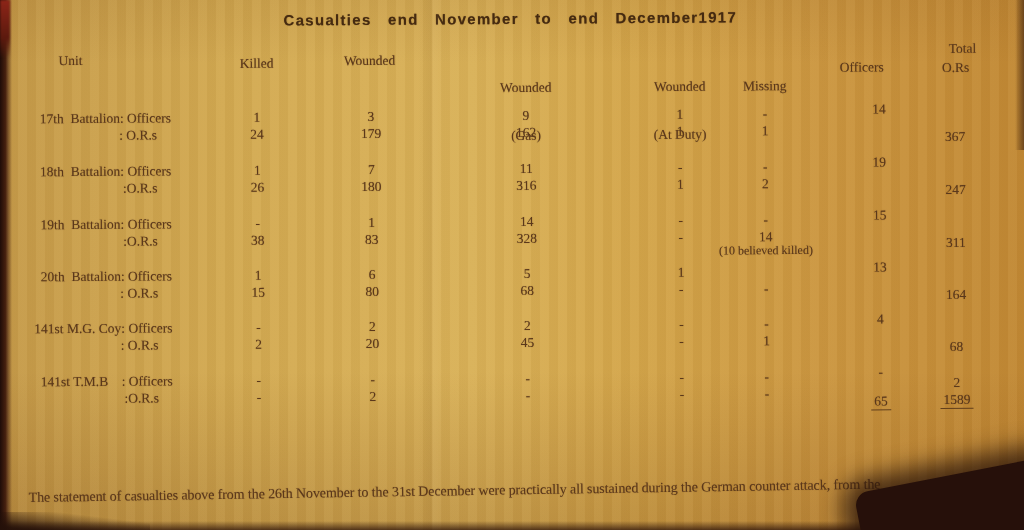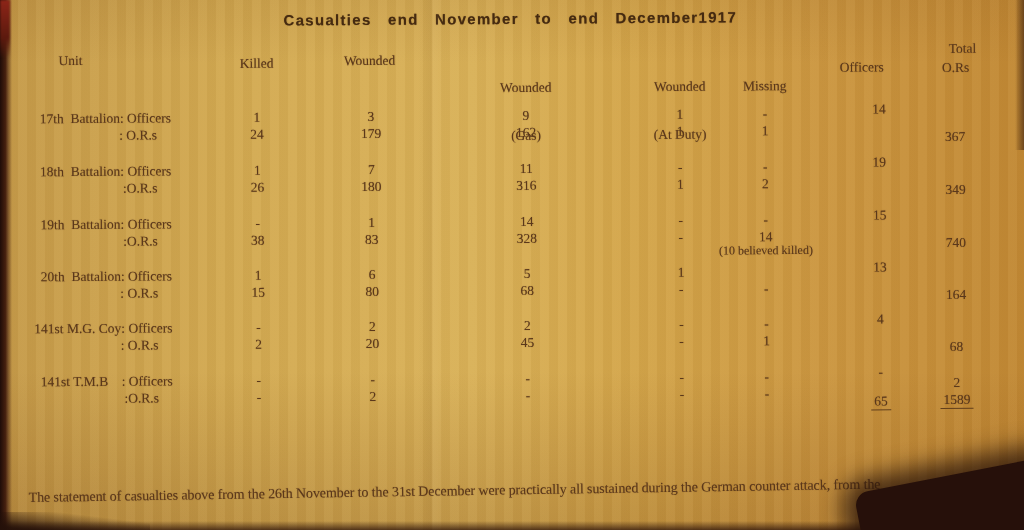--- a/index.html
+++ b/index.html
@@ -111,37 +111,37 @@
           <div class="cell num c-g l1">11</div>
           <div class="cell num c-ad l1">-</div>
           <div class="cell num c-m l1">-</div>
           <div class="cell num c-toff l1">19</div>
           <div class="cell unit l2">:O.R.s</div>
           <div class="cell num c-k l2">26</div>
           <div class="cell num c-w l2">180</div>
           <div class="cell num c-g l2">316</div>
           <div class="cell num c-ad l2">1</div>
           <div class="cell num c-m l2">2</div>
-          <div class="cell num c-tors l2">349</div>
+          <div class="cell num c-tors l2">247</div>
         </div>
         <div class="trow" style="top: 214px;">
           <div class="cell unit l1">19th  Battalion: Officers</div>
           <div class="cell num c-k l1">-</div>
           <div class="cell num c-w l1">1</div>
           <div class="cell num c-g l1">14</div>
           <div class="cell num c-ad l1">-</div>
           <div class="cell num c-m l1">-</div>
           <div class="cell num c-toff l1">15</div>
           <div class="cell unit l2">:O.R.s</div>
           <div class="cell num c-k l2">38</div>
           <div class="cell num c-w l2">83</div>
           <div class="cell num c-g l2">328</div>
           <div class="cell num c-ad l2">-</div>
           <div class="cell num c-m l2">14</div>
-          <div class="cell num c-tors l2">740</div>
+          <div class="cell num c-tors l2">311</div>
           <div class="cell note c-m l2">(10 believed killed)</div>
         </div>
         <div class="trow" style="top: 266px;">
           <div class="cell unit l1">20th  Battalion: Officers</div>
           <div class="cell num c-k l1">1</div>
           <div class="cell num c-w l1">6</div>
           <div class="cell num c-g l1">5</div>
           <div class="cell num c-ad l1">1</div>
           <div class="cell num c-toff l1">13</div>
           <div class="cell unit l2">: O.R.s</div>

